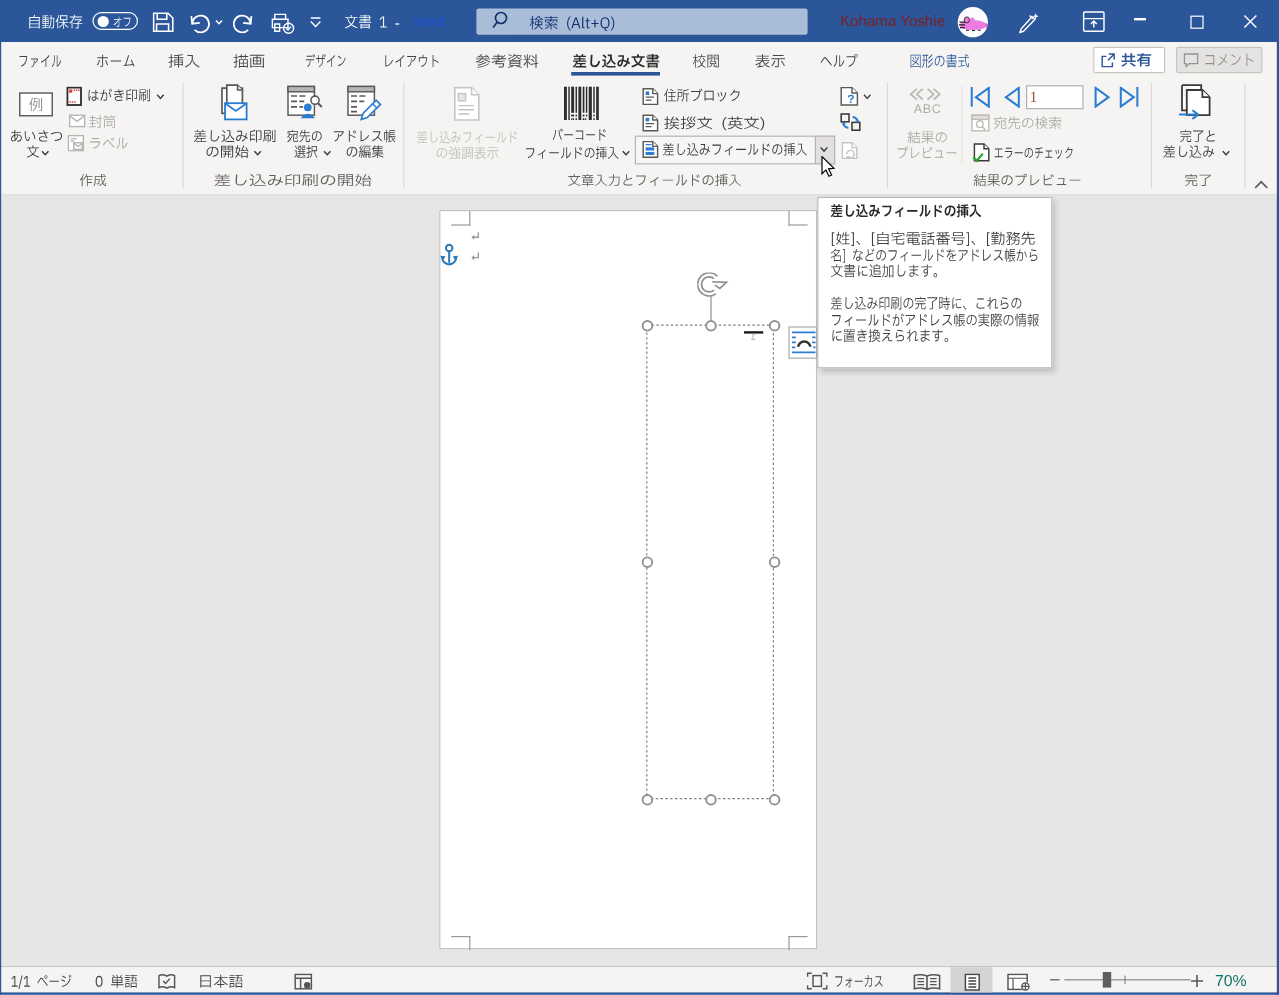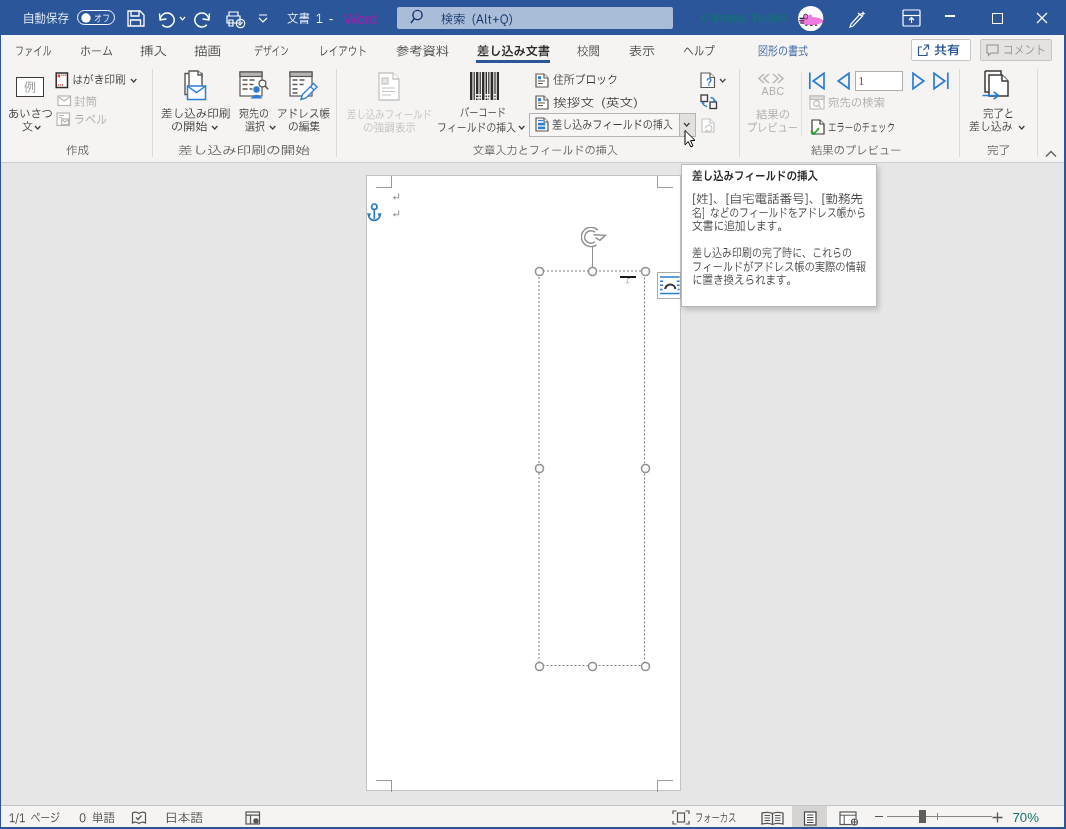--- a/index.html
+++ b/index.html
@@ -52,30 +52,30 @@
         <path d="M13.6 13.6 l1.4 1.4 l2.5 -2.8"></path>
       </g>
     </svg>
     <svg style="position:absolute;left:256px;top:13px;" width="12" height="11" viewBox="0 0 12 11">
       <path d="M2 2 h8 M2 5 l4 4 l4 -4" stroke="#fff" stroke-width="1.2" fill="none" transform="translate(1,0)"></path>
     </svg>
     <svg class="tx " style="left:287.0px;top:9.4px" width="38" height="18" viewBox="0 0 38 18">
       <path transform="translate(0,13.9)" d="M10.7 0.7Q7.6 -0.4 5.7 -1.9Q4 -0.4 0.8 0.8L0.5 -0Q2 -0.6 3.1 -1.2Q4.3 -1.8 5.1 -2.5Q2.8 -4.6 2.3 -7.8H0.6V-8.6H5.3V-10.4H6V-8.6H10.9V-7.8H8.9Q8.6 -6.1 8 -4.8Q7.3 -3.5 6.3 -2.5Q8.1 -1.1 11 -0ZM3.1 -7.8Q3.4 -6.3 4 -5.1Q4.7 -4 5.7 -3Q6.6 -3.9 7.2 -5.1Q7.8 -6.2 8.1 -7.8Z M17.5 -5.2V-4.4H22.4V-3.8H12.1V-4.4H16.8V-5.2H12.7V-5.8H16.8V-6.5H13.1V-7.1H16.8V-7.9H12.2V-8.5H16.8V-9.3H13.1V-9.9H16.8V-10.6H17.5V-9.9H21.3V-8.5H22.3V-7.9H21.3V-6.5H17.5V-5.8H21.8V-5.2ZM20.6 -9.3H17.5V-8.5H20.6ZM20.6 -7.9H17.5V-7.1H20.6ZM14.2 1H13.4V-3H21.1V1H20.3V0.4H14.2ZM20.3 -1.6V-2.4H14.2V-1.6ZM14.2 -1V-0.2H20.3V-1Z M35.3 -0.9V0H29.8V-0.9H32.2V-8.5H32.1L30 -6.3L29.4 -6.9L31.6 -9.2H33.1V-0.9Z" fill="#fff"></path>
     </svg>
     <div style="position:absolute;left:329.0px;top:9.9px;font-size:12.6px;color:#fff;font-weight:400;letter-spacing:0px;line-height:18.1px;white-space:nowrap;">-</div>
-    <div style="position:absolute;left:344.0px;top:9.9px;font-size:14px;color:#a21caf;font-weight:400;letter-spacing:0px;line-height:18.1px;white-space:nowrap;text-align:center;">Word</div>
+    <div style="position:absolute;left:344.0px;top:9.9px;font-size:11px;color:#1d4ed8;font-weight:400;letter-spacing:0px;line-height:18.1px;white-space:nowrap;text-align:center;">Word</div>
     <div style="position:absolute;left:397px;top:6.5px;width:276px;height:22.5px;background:#a9bdd9;border-radius:2px"></div>
     <svg style="position:absolute;left:410px;top:9px;" width="16" height="17" viewBox="0 0 16 17">
       <circle cx="7.5" cy="6" r="4.6" stroke="#10316b" stroke-width="1.4" fill="none"></circle>
       <path d="M4.2 9.6 L1 14" stroke="#10316b" stroke-width="1.4"></path>
     </svg>
     <svg class="tx " style="left:440.5px;top:9.6px" width="74" height="18" viewBox="0 0 74 18">
       <path transform="translate(0,13.6)" d="M4.4 -4 3.9 -3.5 3 -5.4Q3 -5.4 3 -5.4Q3 -5.4 3 -5.4V0.9H2.3V-5.6H2.2Q2.1 -3.6 0.9 -1.8L0.4 -2.4Q1.2 -3.5 1.6 -4.8Q2 -6.1 2.2 -7.3H0.6V-8H2.3V-10.3H3V-8H4.3V-7.3H3V-5.7H3L3.2 -5.8Q3.3 -5.9 3.4 -5.9Q3.5 -5.9 3.5 -5.8ZM7.8 -9.9Q7.6 -9.1 6.8 -8.3Q6 -7.5 4.7 -6.8L4.4 -7.4Q5.6 -8.1 6.3 -8.8Q7.1 -9.6 7.4 -10.3H8.3Q8.6 -9.6 9.5 -8.8Q10.4 -8.1 11.8 -7.3L11.4 -6.7Q9.9 -7.6 9 -8.3Q8.1 -9.1 7.9 -9.9ZM8.3 -2.6Q8.6 -1.8 9.3 -1.1Q10.1 -0.4 11.5 0.3L11.1 1Q9.7 0.1 8.8 -0.7Q7.9 -1.5 7.8 -2.3H7.8Q7.7 -1.5 6.9 -0.7Q6 0.2 4.7 1L4.3 0.3Q6.8 -1 7.3 -2.6H4.9V-5.6H7.5V-6.7H5.8V-7.4H10V-6.7H8.2V-5.6H10.9V-2.6ZM5.5 -3.3H7.4Q7.5 -3.3 7.5 -3.5V-5H5.5ZM10.2 -5H8.2V-3.5Q8.2 -3.3 8.2 -3.3H10.2Z M23.8 -8.5H18.6V-7.3H23.5V-4.9H22.8V-6.6H18.8Q17.6 -5.4 16.5 -4.7Q17.1 -4.3 17.7 -3.9Q19.2 -4.9 20.6 -6.2L21.2 -5.8Q19.4 -4.2 17.7 -3.1Q19.8 -3.1 21.9 -3.3Q21.4 -3.8 20.9 -4.3L21.4 -4.7Q22.6 -3.6 23.7 -2.3L23.1 -1.9Q22.9 -2.2 22.4 -2.7Q20.6 -2.6 18.6 -2.4V0.9H17.8V-2.4Q15.5 -2.3 13.2 -2.3L13.1 -3Q14.7 -3 16.3 -3Q16.7 -3.2 17.1 -3.5Q15.9 -4.3 14.5 -5.1L15 -5.6Q15.6 -5.2 15.9 -5.1Q16.9 -5.8 17.7 -6.6H13.8V-4.9H13.1V-7.3H17.8V-8.5H12.8V-9.2H17.8V-10.3H18.6V-9.2H23.8ZM20.4 -1.9Q22 -1 23.6 0.1L23.2 0.7Q21.9 -0.3 19.9 -1.3ZM13.1 -0Q14.9 -0.8 16.1 -1.9L16.6 -1.4Q15.5 -0.3 13.5 0.6Z M33.9 -9.9H34.8Q34.2 -9.3 33.6 -8.4Q33.1 -7.5 32.8 -6.5Q32.5 -5.5 32.5 -4.6V-3.5Q32.5 -2.6 32.8 -1.6Q33.1 -0.6 33.6 0.3Q34.2 1.2 34.8 1.8H33.9Q33.3 1.2 32.7 0.3Q32.2 -0.6 31.9 -1.7Q31.6 -2.8 31.6 -4.1Q31.6 -5.3 31.9 -6.4Q32.2 -7.6 32.7 -8.5Q33.3 -9.3 33.9 -9.9Z M36.2 0H35.1L38.2 -9.1H39.6L42.7 0H41.6L40.7 -2.7H37.1ZM38.9 -8.1 37.3 -3.6H40.5L38.9 -8.1Z M45.2 0Q44.7 0 44.4 -0.3Q44.1 -0.6 44.1 -1V-9.6H45.1V-0.9H46.1V0Z M49 0Q48.5 0 48.2 -0.3Q48 -0.6 48 -1.1V-5.8H46.9V-6.7H47.5Q47.8 -6.7 47.9 -6.8Q48 -7 48 -7.3V-8.6H48.9V-6.7H50.4V-5.8H48.9V-0.9H50.3V0Z M55.3 -0.8H54.3V-3.6H51.8V-4.4H54.3V-7.1H55.3V-4.4H57.8V-3.6H55.3Z M63.8 2.1Q63.3 2.1 63 1.8Q62.8 1.6 62.8 1.1V0.1Q61.2 0 60.3 -1.2Q59.4 -2.4 59.4 -4.5Q59.4 -6 59.9 -7.1Q60.3 -8.2 61.2 -8.7Q62 -9.3 63.2 -9.3Q64.3 -9.3 65.2 -8.7Q66 -8.2 66.5 -7.1Q67 -6 67 -4.5Q67 -2.5 66.1 -1.3Q65.2 -0.1 63.7 0.1V1.3H65.1V2.1ZM65.9 -3.8V-5.3Q65.9 -6.2 65.5 -6.9Q65.2 -7.6 64.6 -7.9Q64 -8.3 63.2 -8.3Q62.4 -8.3 61.8 -7.9Q61.2 -7.6 60.8 -6.9Q60.5 -6.2 60.5 -5.3V-3.8Q60.5 -2.9 60.8 -2.2Q61.2 -1.5 61.8 -1.1Q62.4 -0.8 63.2 -0.8Q64 -0.8 64.6 -1.1Q65.2 -1.5 65.5 -2.2Q65.9 -2.9 65.9 -3.8Z M68.6 1.8H67.7Q68.4 1.2 68.9 0.3Q69.4 -0.6 69.7 -1.6Q70 -2.6 70 -3.5V-4.6Q70 -5.5 69.7 -6.5Q69.4 -7.5 68.9 -8.4Q68.4 -9.3 67.7 -9.9H68.6Q69.3 -9.3 69.8 -8.5Q70.3 -7.6 70.6 -6.4Q70.9 -5.3 70.9 -4.1Q70.9 -2.8 70.6 -1.7Q70.3 -0.6 69.8 0.3Q69.3 1.2 68.6 1.8Z" fill="#10316b"></path>
     </svg>
-    <div style="position:absolute;left:700.0px;top:9.4px;font-size:12.6px;color:#0f766e;font-weight:400;letter-spacing:0px;line-height:18.1px;white-space:nowrap;">Kohama Yoshie</div>
+    <div style="position:absolute;left:700.0px;top:9.4px;font-size:12.6px;color:#7f1d1d;font-weight:400;letter-spacing:0px;line-height:18.1px;white-space:nowrap;">Kohama Yoshie</div>
     <svg style="position:absolute;left:797px;top:5px;" width="28" height="27" viewBox="0 0 28 27">
       <circle cx="13.7" cy="13.5" r="12.6" fill="#fcfbfd"></circle>
       <ellipse cx="14" cy="16" rx="11.2" ry="4.1" fill="#ee7ae2"></ellipse>
       <ellipse cx="8.7" cy="11.6" rx="2.2" ry="2.5" fill="#ee7ae2" stroke="#333" stroke-width="0.8"></ellipse>
       <ellipse cx="13.2" cy="11.8" rx="2" ry="2.2" fill="#ee7ae2"></ellipse>
       <path d="M2.6 13.4 h4.5 M2.2 15.8 h5 M3 18 h4" stroke="#222" stroke-width="1.1" fill="none"></path>
       <path d="M8 20.2 h2.5 M13 20.4 h2.5 M18 20.2 h2.2" stroke="#222" stroke-width="1" fill="none"></path>
       <path d="M24.5 14.5 q2 1.5 0.5 3.5" stroke="#c355b5" stroke-width="1" fill="none"></path>
     </svg>
     <svg style="position:absolute;left:847px;top:9px;" width="20" height="20" viewBox="0 0 20 20">

